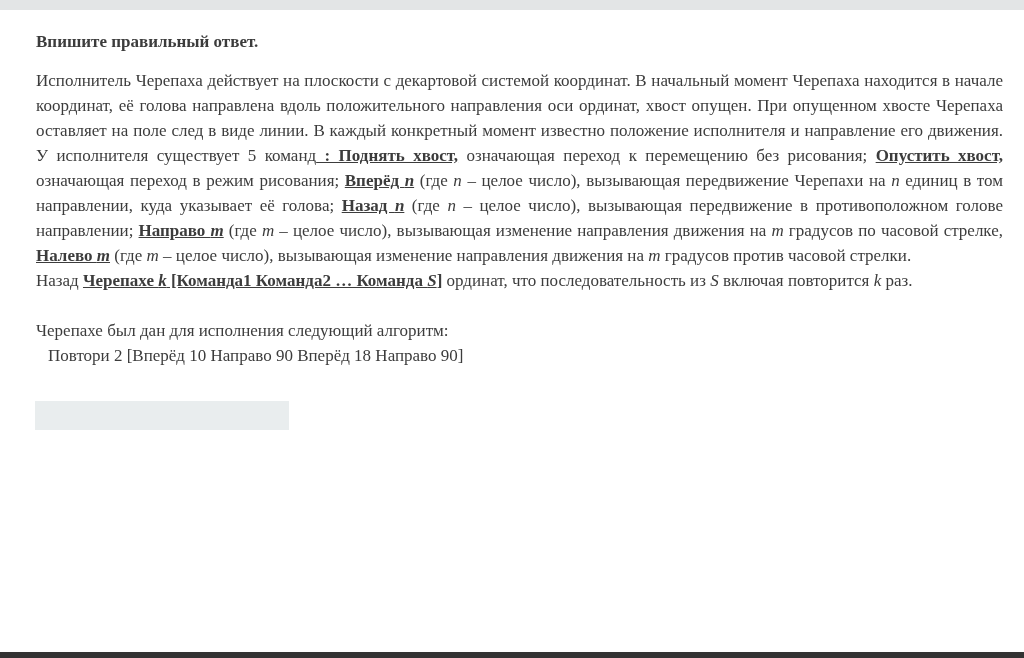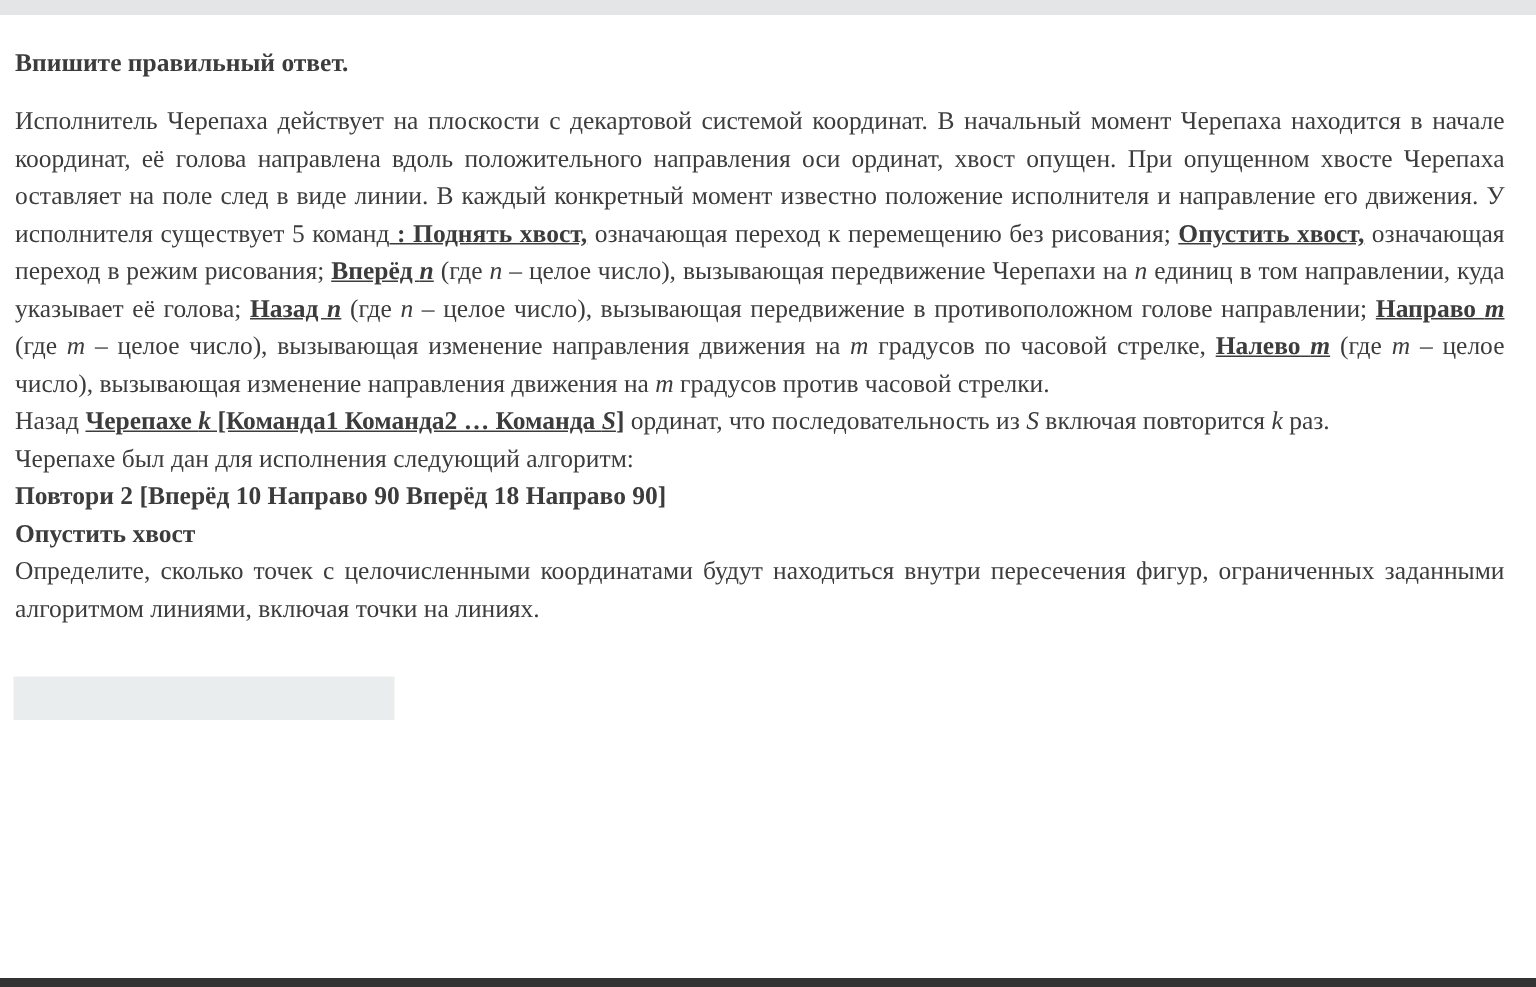--- a/index.html
+++ b/index.html
@@ -14,38 +14,39 @@
   .top-bar {
     width:100%; height:10px;
     background:#e3e5e6;
   }
   .bottom-bar {
     position:absolute; left:0; bottom:0;
     width:100%; height:6px;
     background:#333333;
   }
   .content {
-    padding:19px 21px 0 10px;
+    padding:19px 21px 0 36px;
     font-size:17px;
     line-height:25px;
   }
   .title {
     font-weight:bold;
     line-height:25px;
     margin:0 0 14px 0;
   }
   .para {
     margin:0;
     text-align:justify;
   }
-  .gap { }
+  .gap { margin-top:25px; }
   .algo-line {
-    font-weight:bold;
+    font-weight:normal;
     line-height:25px;
     white-space:nowrap;
+    margin-left:12px;
   }
   .seg-b { font-weight:bold;text-decoration:underline; }
   .seg-i { font-style:italic; }
   .answer-input {
     display:block;
     margin-top:33px;
     margin-left:-1px;
     width:254px; height:29px;
     background:#e9edee;
     border:none;
@@ -66,21 +67,19 @@
   <div class="title">Впишите правильный ответ.</div>
 
   <p class="para"><span>Исполнитель Черепаха действует на плоскости с декартовой системой координат. В начальный момент Черепаха находится в начале координат, её голова направлена вдоль положительного направления оси ординат, хвост опущен. При опущенном хвосте Черепаха оставляет на поле след в виде линии. В каждый конкретный момент известно положение исполнителя и направление его движения. У исполнителя существует 5 команд</span><span class="seg-b"> : Поднять хвост,</span><span> означающая переход к перемещению без рисования; </span><span class="seg-b">Опустить хвост,</span><span> означающая переход в режим рисования; </span><span class="seg-b">Вперёд </span><span class="seg-b seg-i">n</span><span>  (где </span><span class="seg-i">n</span><span> – целое число), вызывающая передвижение Черепахи на </span><span class="seg-i">n</span><span> единиц в том направлении, куда указывает её голова; </span><span class="seg-b">Назад </span><span class="seg-b seg-i">n</span><span>  (где </span><span class="seg-i">n</span><span> – целое число), вызывающая передвижение в противоположном голове направлении; </span><span class="seg-b">Направо </span><span class="seg-b seg-i">m</span><span>  (где </span><span class="seg-i">m</span><span> – целое число), вызывающая изменение направления движения на </span><span class="seg-i">m</span><span> градусов по часовой стрелке, </span><span class="seg-b">Налево </span><span class="seg-b seg-i">m</span><span>  (где </span><span class="seg-i">m</span><span> – целое число), вызывающая изменение направления движения на </span><span class="seg-i">m</span><span> градусов против часовой стрелки.</span></p>
 
   <p class="para"><span>Назад </span><span class="seg-b">Черепахе </span><span class="seg-b seg-i">k</span><span class="seg-b"> [Команда1 Команда2 … Команда </span><span class="seg-b seg-i">S</span><span class="seg-b">]</span><span> ординат, что последовательность из </span><span class="seg-i">S</span><span> включая повторится </span><span class="seg-i">k</span><span> раз.</span></p>
 
   <p class="para gap">Черепахе был дан для исполнения следующий алгоритм:</p>
 
   <div>
       <div class="algo-line">Повтори 2 [Вперёд 10 Направо 90 Вперёд 18 Направо 90]</div>
-      <div class="algo-line">Опустить хвост</div>
     </div>
 
-  <p class="para gap">Определите, сколько точек с целочисленными координатами будут находиться внутри пересечения фигур, ограниченных заданными алгоритмом линиями, включая точки на линиях.</p>
 
   <input type="text" class="answer-input" value="" style="">
 </main>
 
 <div class="bottom-bar"></div>
 
 </body></html>

